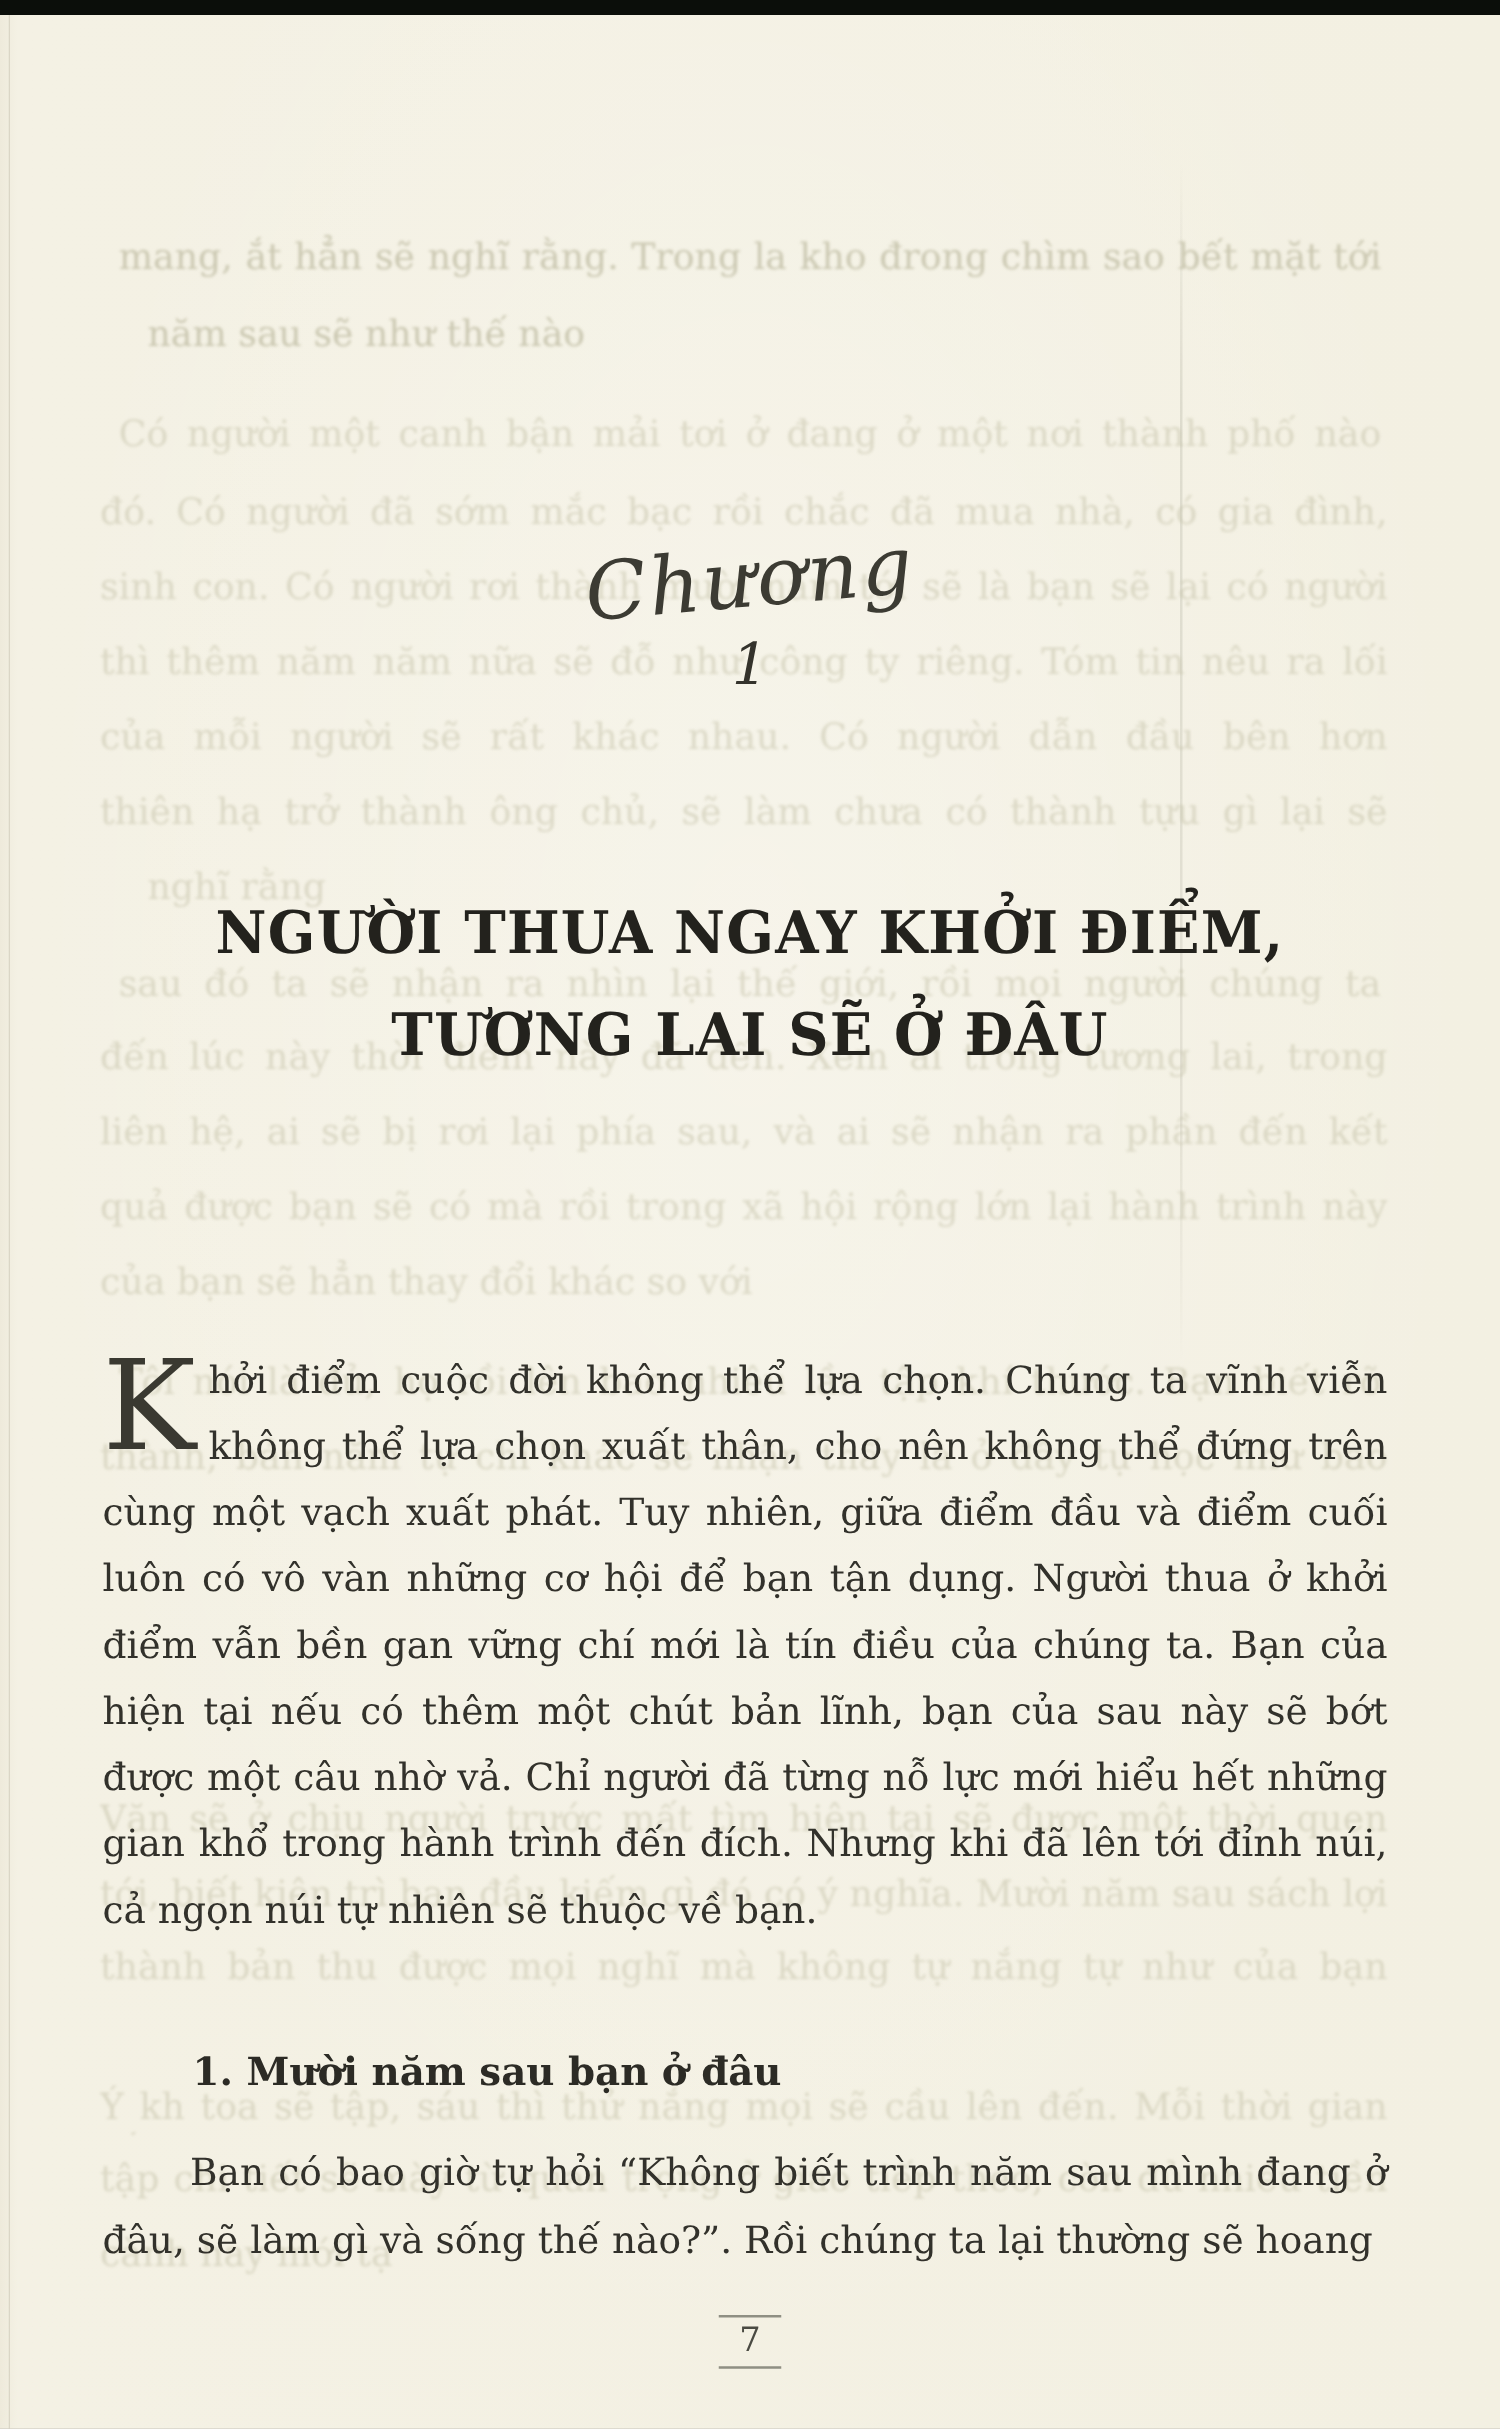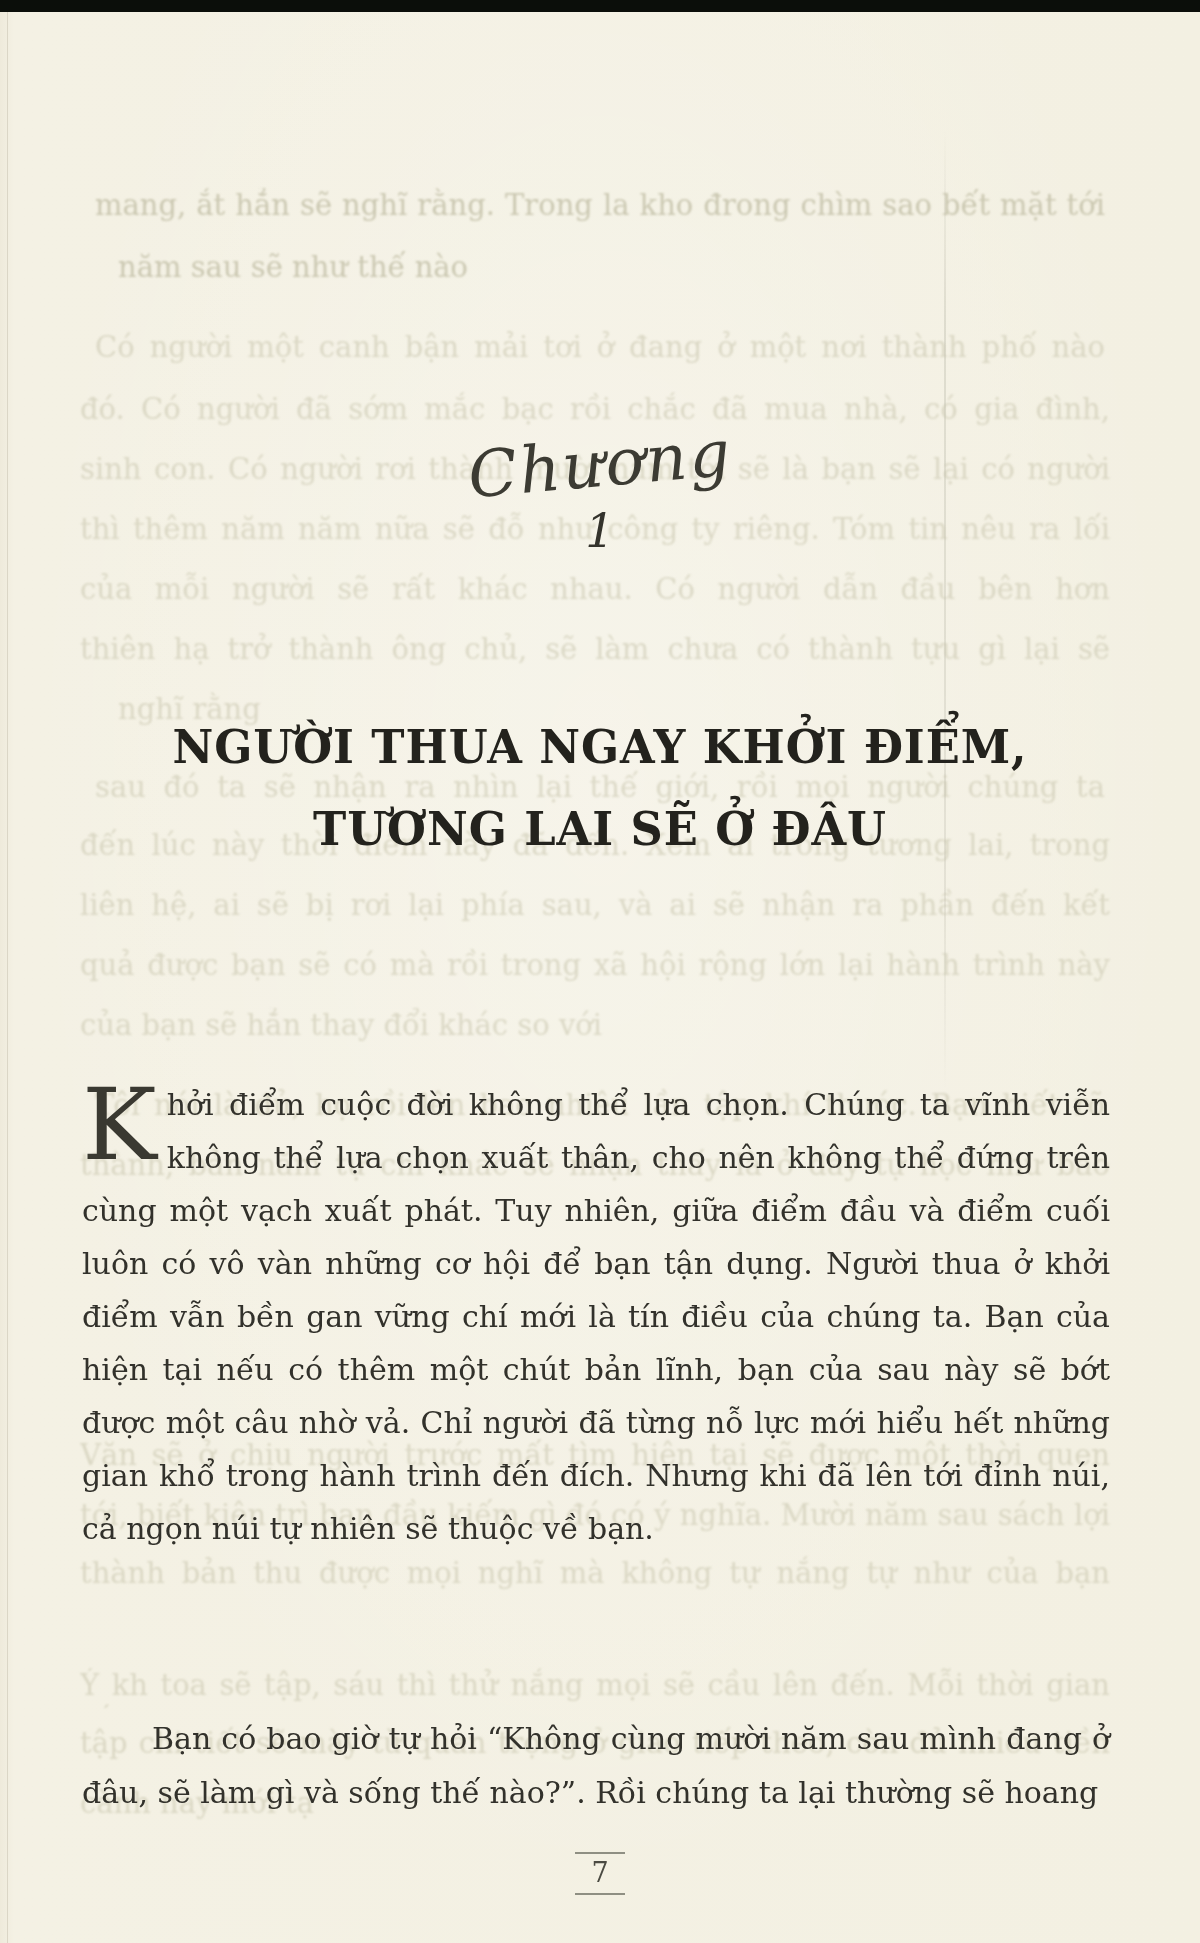--- a/index.html
+++ b/index.html
@@ -138,21 +138,22 @@
 
     <div class="title">
       <div>NGƯỜI THUA NGAY KHỞI ĐIỂM,</div>
       <div>TƯƠNG LAI SẼ Ở ĐÂU</div>
     </div>
 
     <div class="body-block">
       <span class="drop-cap">K</span><span>hởi điểm cuộc đời không thể lựa chọn. Chúng ta vĩnh viễn không thể lựa chọn xuất thân, cho nên không thể đứng trên cùng một vạch xuất phát. Tuy nhiên, giữa điểm đầu và điểm cuối luôn có vô vàn những cơ hội để bạn tận dụng. Người thua ở khởi điểm vẫn bền gan vững chí mới là tín điều của chúng ta. Bạn của hiện tại nếu có thêm một chút bản lĩnh, bạn của sau này sẽ bớt được một câu nhờ vả. Chỉ người đã từng nỗ lực mới hiểu hết những gian khổ trong hành trình đến đích. Nhưng khi đã lên tới đỉnh núi, cả ngọn núi tự nhiên sẽ thuộc về bạn.</span>
     </div>
 
+    <div class="section-heading">1. Mười năm sau bạn ở đâu</div>
 
-    <div class="para2">Bạn có bao giờ tự hỏi “Không cùng mười năm sau mình đang ở đâu, sẽ làm gì và sống thế nào?”. Rồi chúng ta lại thường sẽ hoang</div>
+    <div class="para2">Bạn có bao giờ tự hỏi “Không biết trình năm sau mình đang ở đâu, sẽ làm gì và sống thế nào?”. Rồi chúng ta lại thường sẽ hoang</div>
 
     <div class="footer">
       <span class="page-number">7</span>
     </div>
 
   </div>
 </div>
 
 </body></html>

